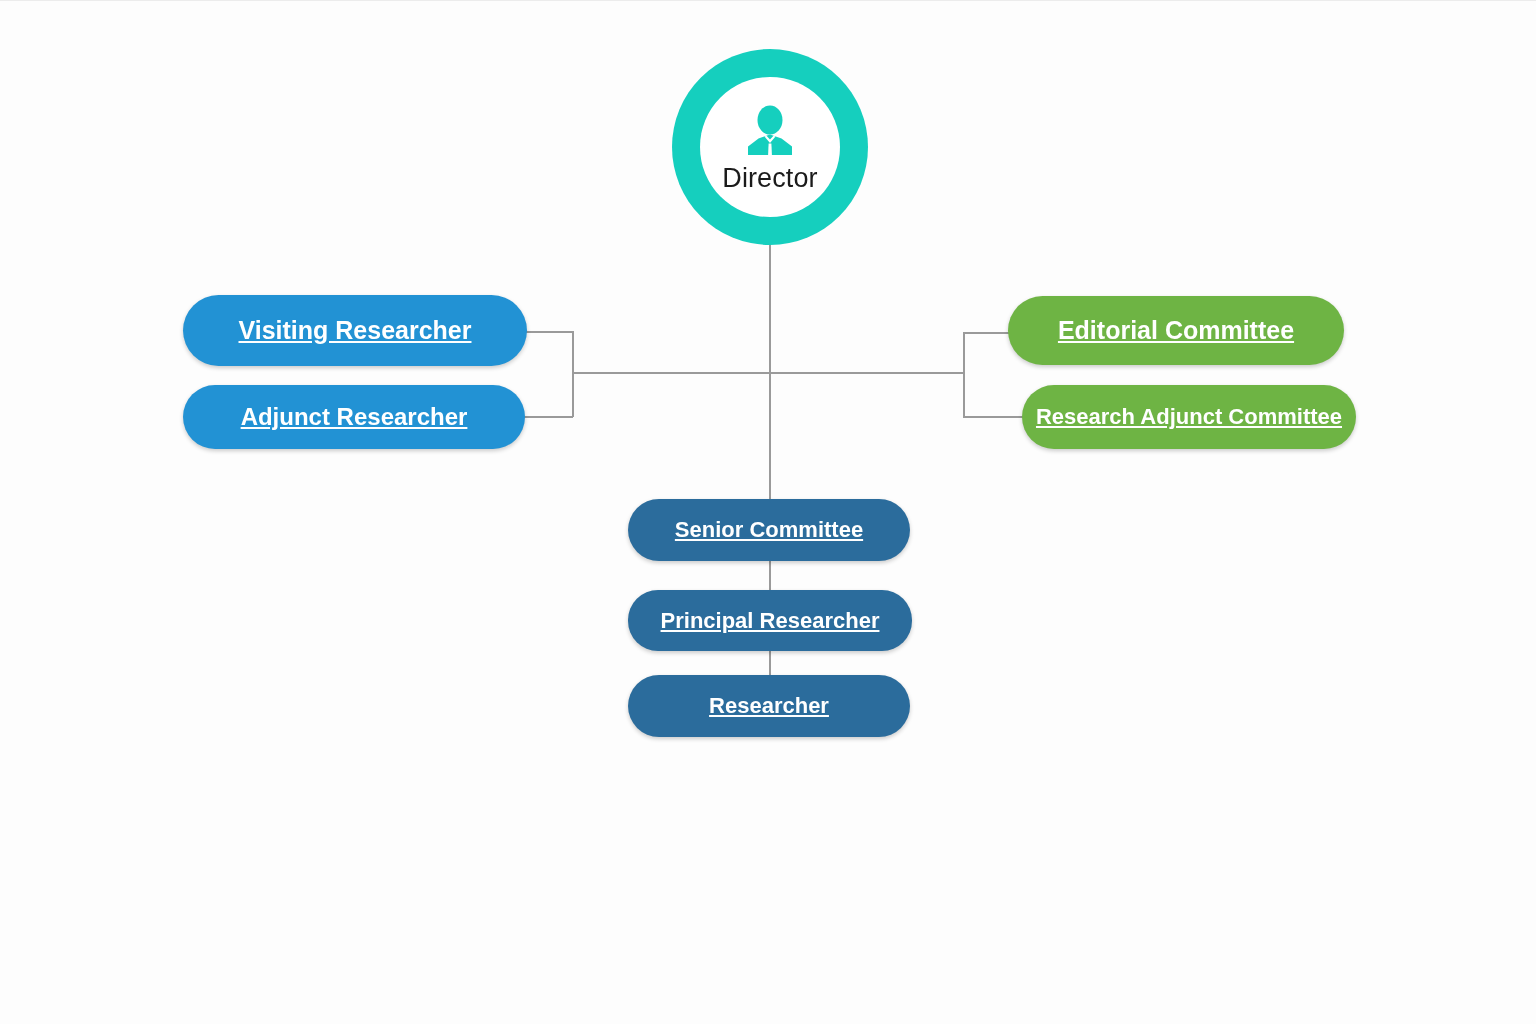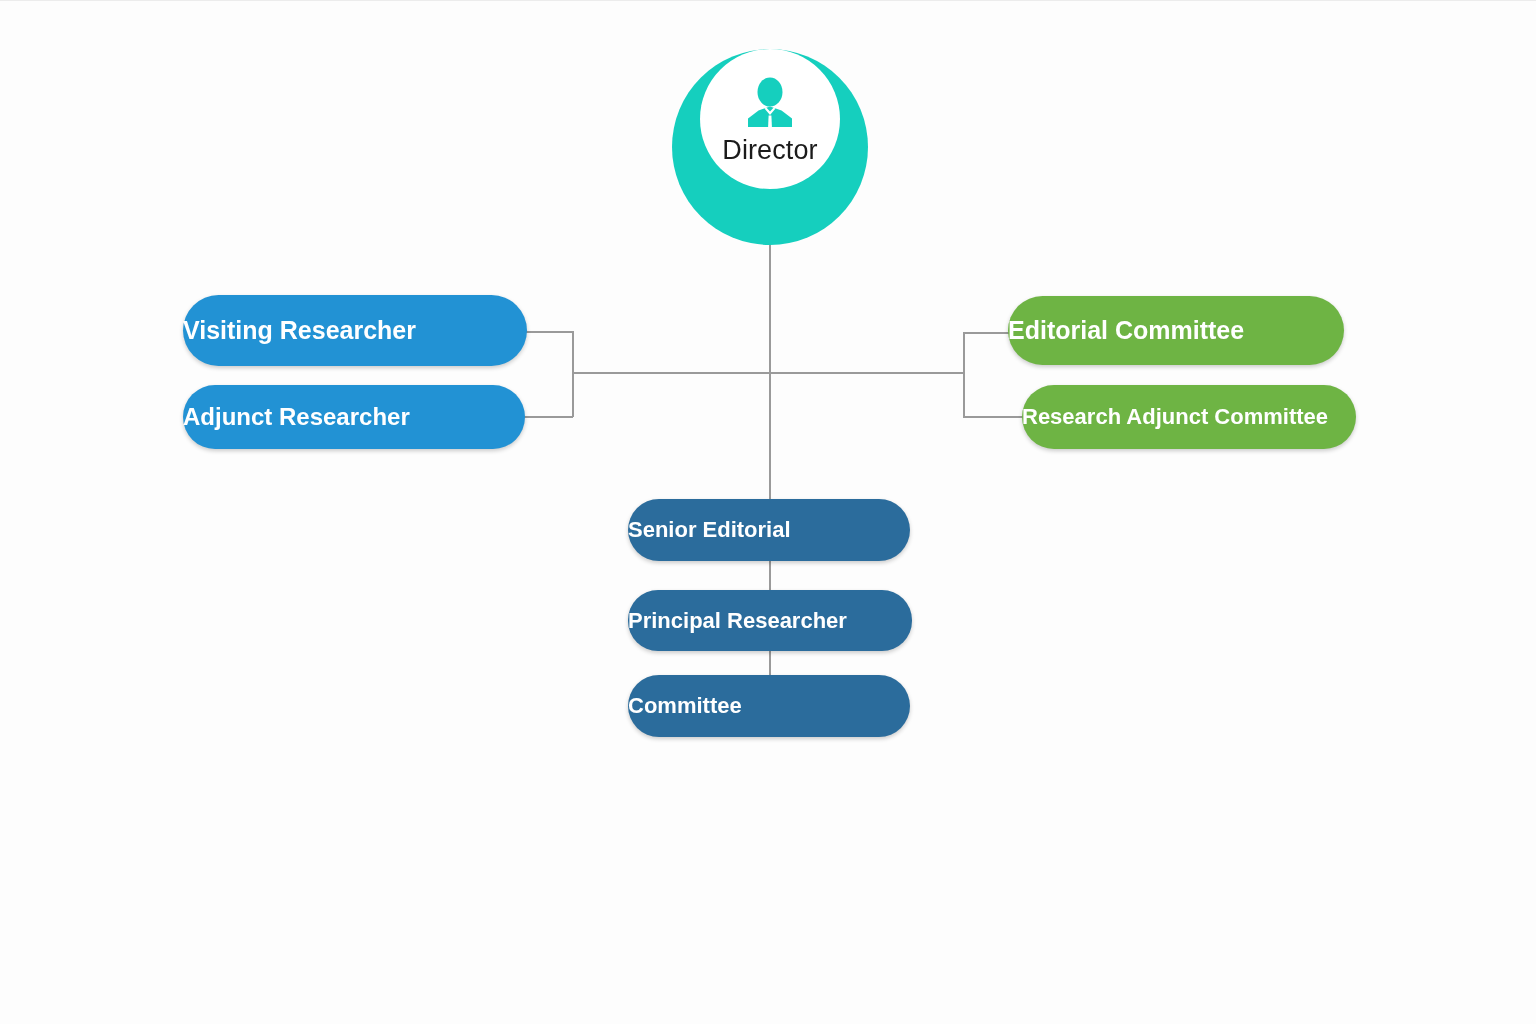--- a/index.html
+++ b/index.html
@@ -31,20 +31,21 @@
   #director-node {
     position: absolute;
     left: 672px;
     top: 48px;
     width: 196px;
     height: 196px;
     border-radius: 50%;
     background: #15cfbe;
     box-sizing: border-box;
     display: flex;
+    align-items: center;
     justify-content: center;
   }
   #director-inner {
     width: 140px;
     height: 140px;
     border-radius: 50%;
     background: #ffffff;
     display: flex;
     flex-direction: column;
     align-items: center;
@@ -61,26 +62,28 @@
     letter-spacing: .1px;
     line-height: 1;
     margin-top: 3px;
   }
 
   
   .pill {
     position: absolute;
     display: flex;
     align-items: center;
+    justify-content: center;
     box-sizing: border-box;
     color: #ffffff;
     font-weight: bold;
     text-align: center;
     box-shadow: 0 2px 4px rgba(0,0,0,.20);
     white-space: nowrap;
+    text-decoration: underline;
   }
   .pill.blue-light { background: #2292d4; }
   .pill.blue-dark  { background: #2b6c9c; }
   .pill.green      { background: #6eb444; }
 </style>
 </head>
 <body>
 
 <div id="canvas">
 
@@ -131,24 +134,24 @@
 
   <div class="pill green" style="left:1008px; top:295px; width:336px; height:69px; border-radius:35px; font-size:25px;">
     <span>Editorial Committee</span>
   </div>
 
   <div class="pill green" style="left:1022px; top:384px; width:334px; height:64px; border-radius:32px; font-size:22px;">
     <span>Research Adjunct Committee</span>
   </div>
 
   <div class="pill blue-dark" style="left:628px; top:498px; width:282px; height:62px; border-radius:31px; font-size:22px;">
-    <span>Senior Editorial</span>
+    <span>Senior Committee</span>
   </div>
 
   <div class="pill blue-dark" style="left:628px; top:589px; width:284px; height:61px; border-radius:30px; font-size:22px;">
     <span>Principal Researcher</span>
   </div>
 
   <div class="pill blue-dark" style="left:628px; top:674px; width:282px; height:62px; border-radius:31px; font-size:22px;">
-    <span>Committee</span>
+    <span>Researcher</span>
   </div>
 
 </div>
 
 </body></html>

